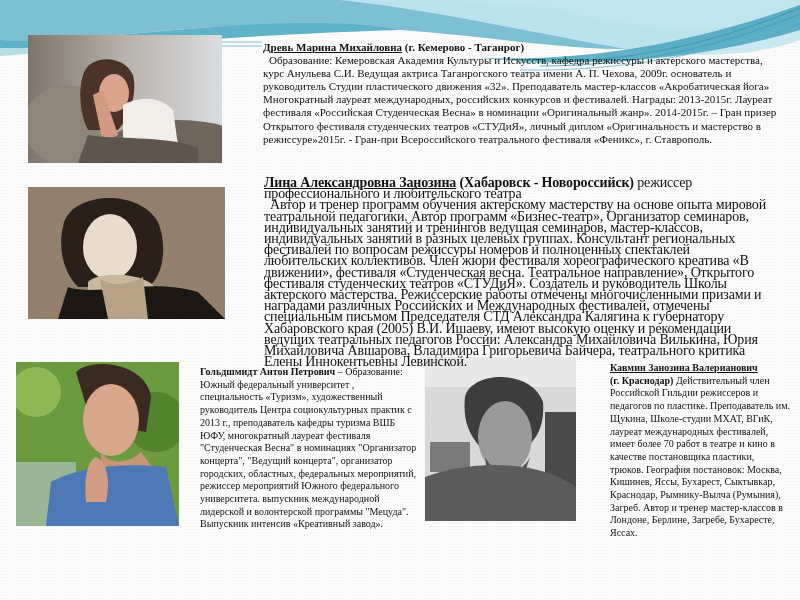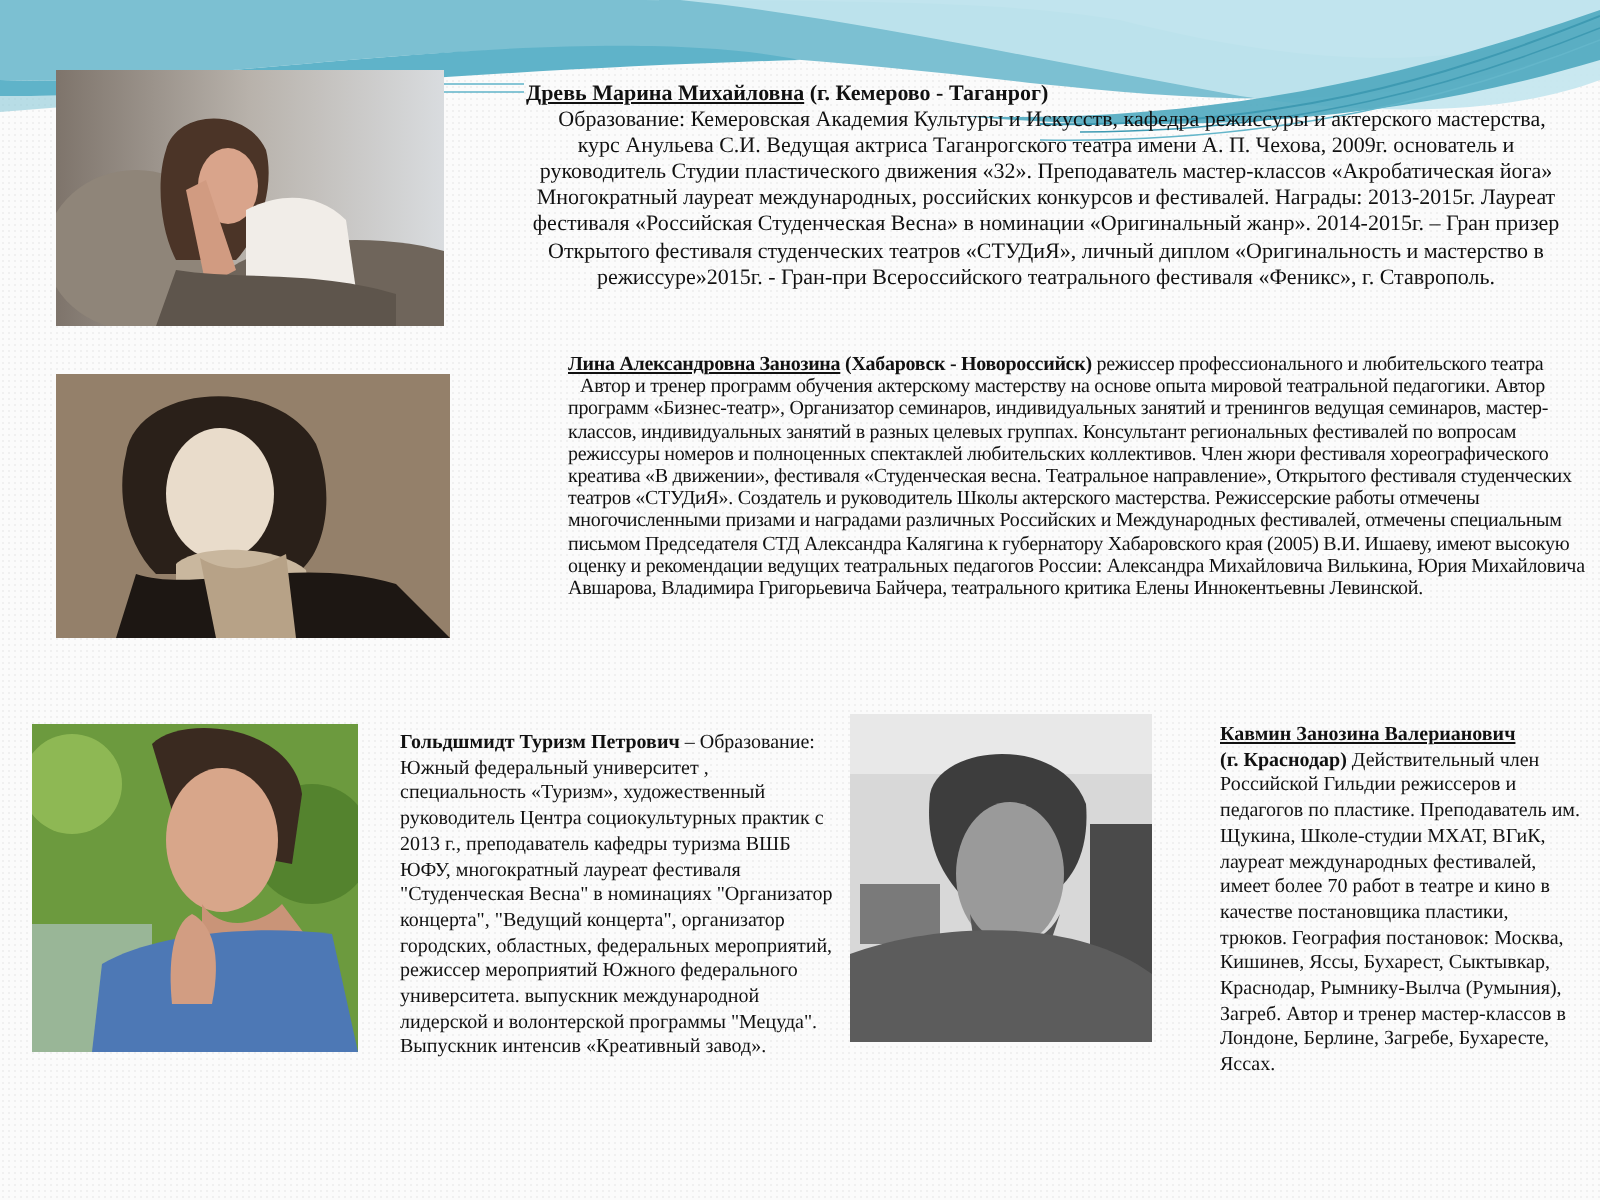--- a/index.html
+++ b/index.html
@@ -11,22 +11,22 @@
       font-family:"Liberation Serif", "DejaVu Serif", serif;
       color:#111;
     }
     .wave { position:absolute; left:0; top:0; width:800px; height:160px; z-index:0; }
     .photo { position:absolute; z-index:1; overflow:hidden; }
     .photo svg { display:block; width:100%; height:100%; }
     .bio { position:absolute; z-index:2; line-height:1.22; }
     .name { font-weight:bold; text-decoration:underline; }
     .city { font-weight:bold; }
     .p1 { left:263px; top:41px; width:520px; font-size:11px; line-height:13.1px; }
-    .p1 .body { display:block; text-indent:6px;text-align:center; }
-    .p2 { left:284px; top:177px; width:510px; font-size:10px; line-height:11.2px; letter-spacing:-0.15px; }
+    .p1 .body { display:block; text-indent:6px; }
+    .p2 { left:264px; top:177px; width:510px; font-size:14px; line-height:11.2px; letter-spacing:-0.15px; }
     .p2 .body { display:block; text-indent:6px; }
     .p3 { left:200px; top:366px; width:218px; font-size:10px; line-height:12.7px; }
     .p4 { left:610px; top:362px; width:180px; font-size:10px; line-height:12.7px; }
     .ph1 { left:28px; top:35px; width:194px; height:128px; }
     .ph2 { left:28px; top:187px; width:197px; height:132px; }
     .ph3 { left:16px; top:362px; width:163px; height:164px; }
     .ph4 { left:425px; top:357px; width:151px; height:164px; }
   </style>
 </head>
 <body>
@@ -97,21 +97,21 @@
     <rect y="100" width="60" height="64" fill="#b8c9d4" opacity="0.6"></rect>
     <path d="M60,10 C75,-5 130,0 135,35 L130,70 L75,60 Z" fill="#3a2a20"></path>
     <ellipse cx="95" cy="58" rx="28" ry="36" fill="#d8a68a"></ellipse>
     <path d="M85,90 C95,105 115,100 125,90 L140,110 L85,120 Z" fill="#c99478"></path>
     <path d="M35,120 C60,105 110,100 150,105 L163,164 L30,164 Z" fill="#4d78b5"></path>
     <path d="M80,95 C90,100 95,115 90,140 L70,140 C68,120 70,100 80,95 Z" fill="#d29d82"></path>
   </svg>
 </div>
 
 <div class="bio p3">
-  <span class="city">Гольдшмидт Туризм Петрович</span><span> – </span>
+  <span class="city">Гольдшмидт Антон Петрович</span><span> – </span>
   <span>Образование: Южный федеральный университет , специальность «Туризм», художественный руководитель Центра социокультурных практик с 2013 г., преподаватель кафедры туризма ВШБ ЮФУ, многократный лауреат фестиваля "Студенческая Весна" в номинациях "Организатор концерта", "Ведущий концерта", организатор городских, областных, федеральных мероприятий, режиссер мероприятий Южного федерального университета. выпускник международной лидерской и волонтерской программы "Мецуда". Выпускник  интенсив «Креативный завод».</span>
 </div>
 
 <div class="photo ph4">
   <svg viewBox="0 0 151 164" preserveAspectRatio="none">
     <rect width="151" height="164" fill="#d8d8d8"></rect>
     <rect x="0" y="0" width="151" height="30" fill="#e8e8e8"></rect>
     <rect x="120" y="55" width="31" height="109" fill="#4a4a4a"></rect>
     <rect x="5" y="85" width="40" height="30" fill="#7a7a7a"></rect>
     <path d="M40,40 C45,15 105,10 118,45 C120,70 110,85 100,90 L55,90 C42,75 38,60 40,40 Z" fill="#3d3d3d"></path>

